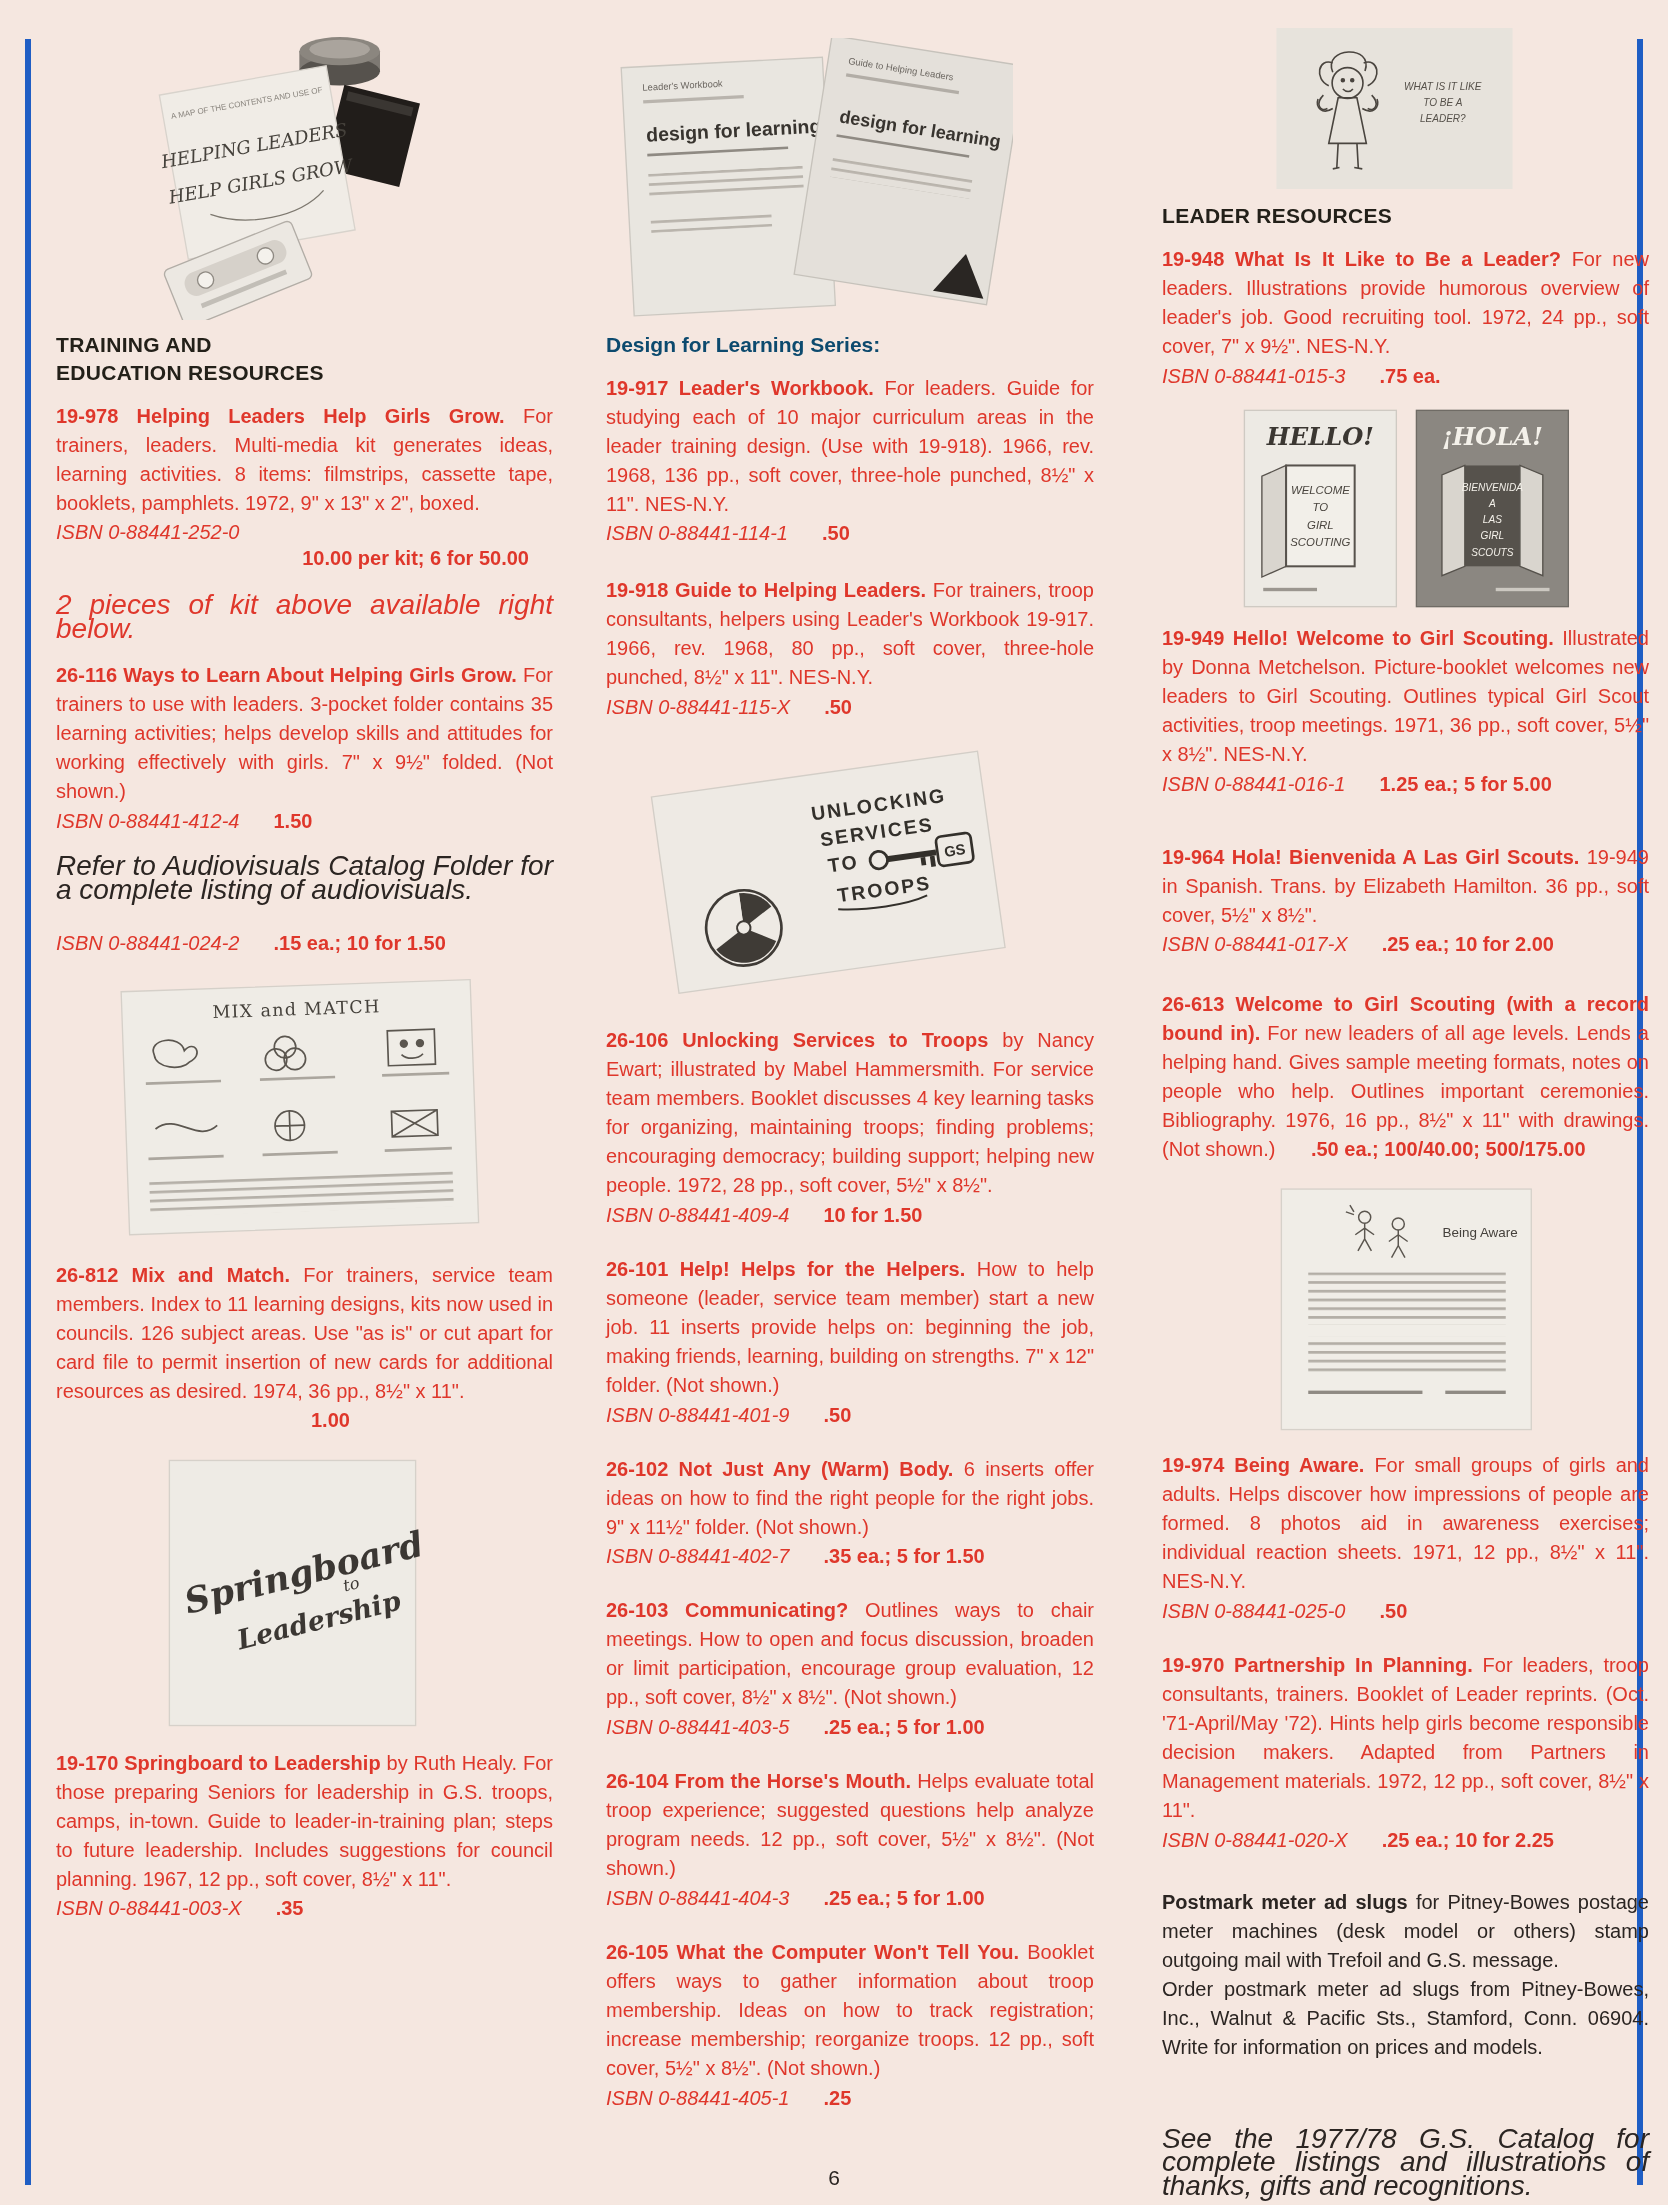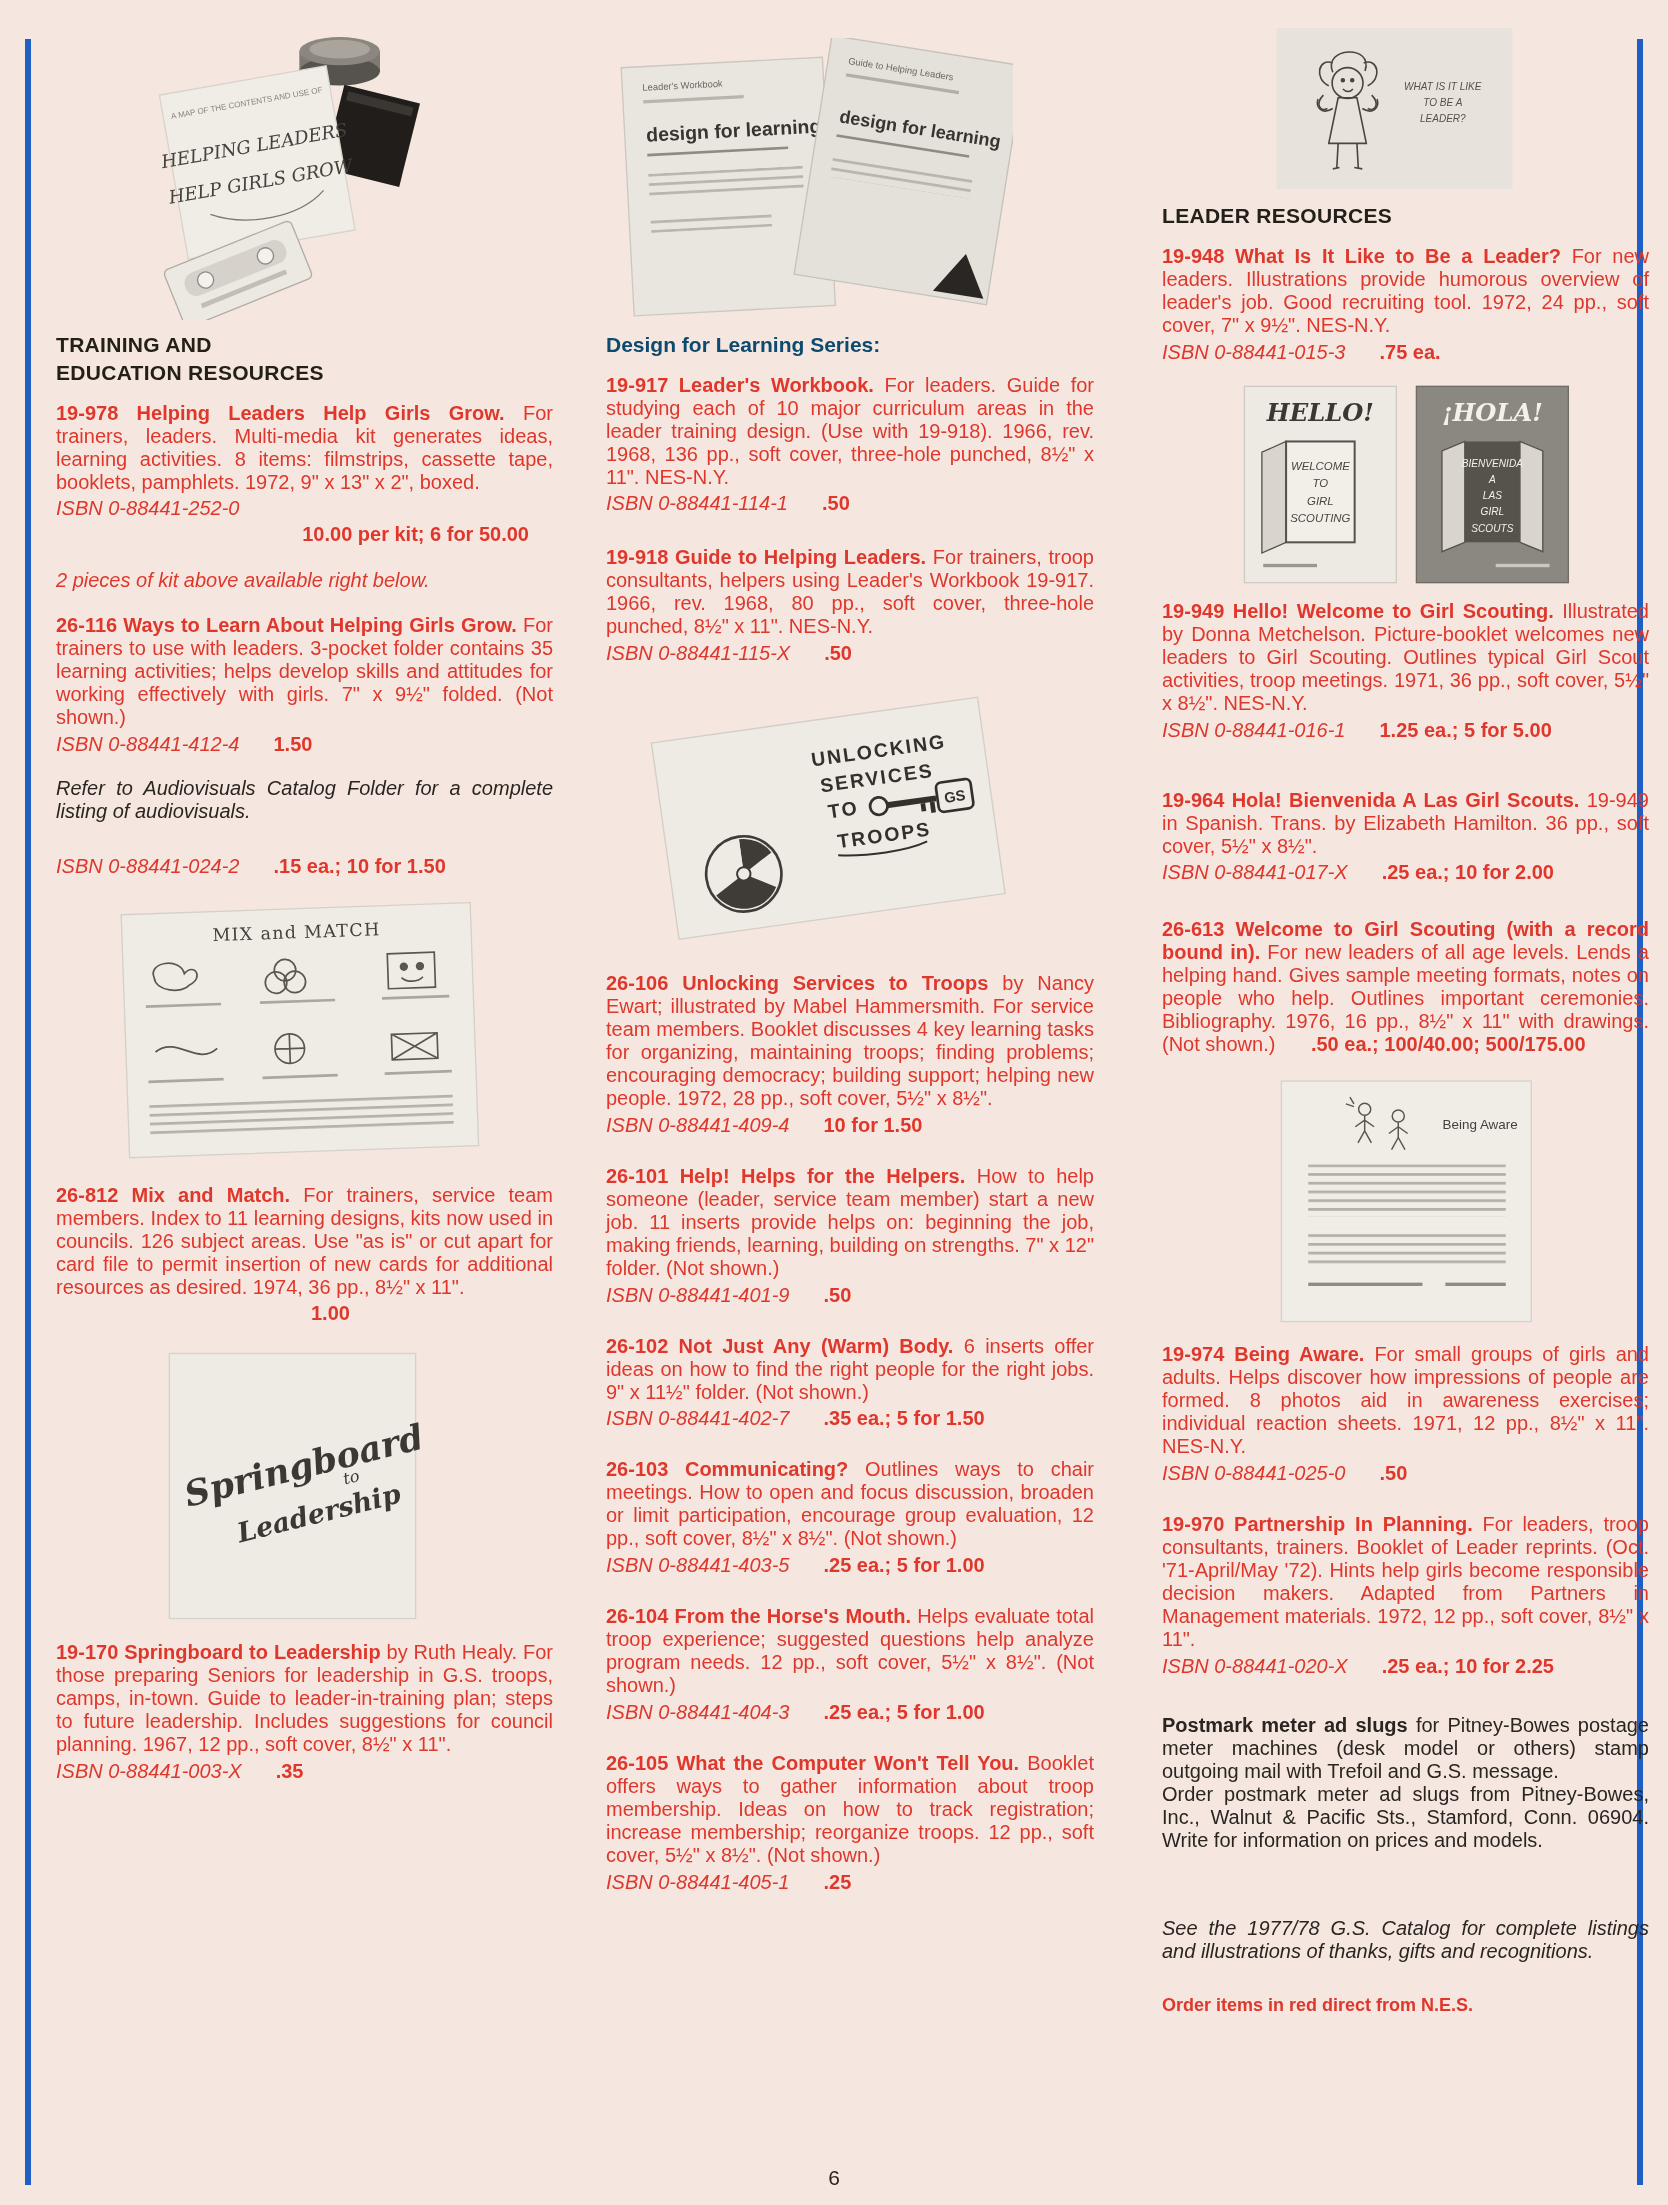--- a/index.html
+++ b/index.html
@@ -10,29 +10,29 @@
   .rule-right{right:25px;}
   .col{position:absolute;top:0;}
   .col-left{left:56px;width:497px;}
   .col-mid{left:606px;width:488px;}
   .col-right{left:1162px;width:487px;}
   .red{color:#df372b;}
   .blk{color:#2b2522;}
   h2.sec{font-size:21px;line-height:28px;margin:0 0 15px 0;color:#232019;white-space:pre-line;font-weight:bold;letter-spacing:0.3px;}
   h2.sec-sm{font-size:21px;line-height:25.5px;margin:0 0 16px 0;color:#0c4a6e;font-weight:bold;}
   .e{margin-bottom:21px;}
-  p.t{font-size:20px;line-height:23px;text-align:justify;margin:0;}
+  p.t{font-size:20px;line-height:29px;text-align:justify;margin:0;}
   .lead{font-weight:bold;}
   .ir{font-size:20px;line-height:24px;margin-top:2.7px;}
   .isbn{font-style:italic;}
   .pi{font-weight:bold;margin-left:34px;}
   .pg{font-weight:bold;margin-left:30px;}
   .pr-right{font-size:20px;line-height:28px;font-weight:bold;text-align:right;padding-right:24px;}
   .pr-tab{font-size:20px;line-height:28px;font-weight:bold;padding-left:255px;}
-  .note{font-size:20px;line-height:23.5px;font-style:italic;margin:0 0 21px 0;text-align:justify;}
+  .note{font-size:28px;line-height:23.5px;font-style:italic;margin:0 0 21px 0;text-align:justify;}
   .mtop{margin-top:10.8px;}
   .order-note{font-size:18px;font-weight:bold;margin:31px 0 0 0;}
   .art{position:relative;}
   .hello-row{display:flex;gap:17.5px;}
   .pagenum{position:absolute;left:0;right:0;bottom:15px;text-align:center;font-size:21px;color:#2b2522;}
   svg text{font-family:"Liberation Sans","DejaVu Sans",sans-serif;}
   svg text.serif{font-family:"DejaVu Serif","Liberation Serif",serif;}
 </style>
 </head>
 <body>

